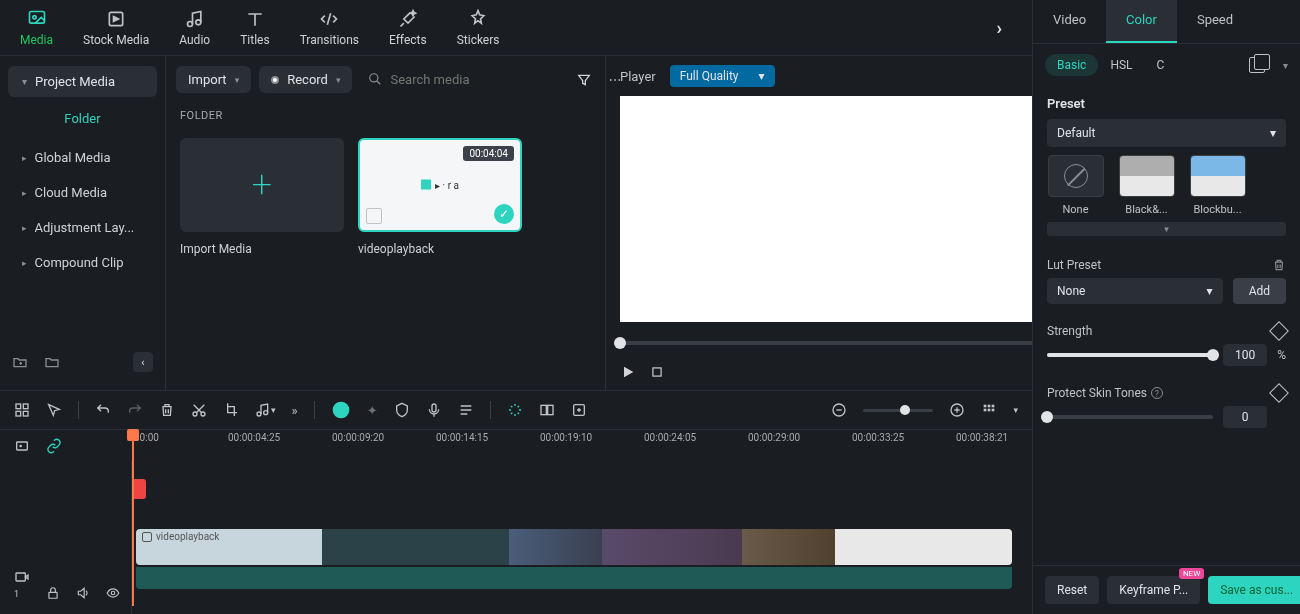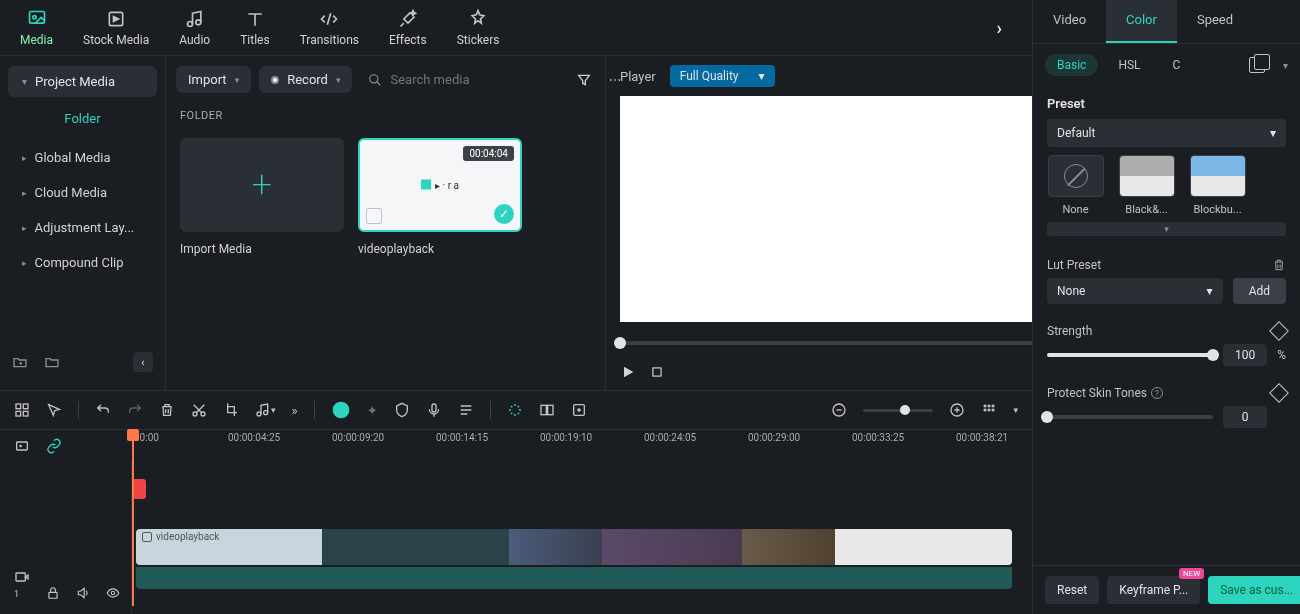--- a/index.html
+++ b/index.html
@@ -2,21 +2,21 @@
 <html><head>
 <meta charset="utf-8">
 <style>
 * { margin: 0; padding: 0; box-sizing: border-box; font-family: -apple-system, BlinkMacSystemFont, "Segoe UI", Roboto, sans-serif; }
 body { background: #1a1d21; color: #e1e3e6; width: 1300px; height: 614px; overflow: hidden; font-size: 13px; }
 .app { display: flex; flex-direction: column; height: 100%; }
 
 
 .top-nav { display: flex; align-items: center; padding: 8px 20px; gap: 30px; border-bottom: 1px solid #2a2e35; height: 56px; }
 .top-nav .nav-item { display: flex; flex-direction: column; align-items: center; gap: 4px; cursor: pointer; color: #d0d2d5; }
-.top-nav .nav-item.active { color: #86efac; }
+.top-nav .nav-item.active { color: #22c55e; }
 .top-nav .nav-item .ico { width: 20px; height: 20px; display: flex; align-items: center; justify-content: center; }
 .top-nav .nav-item.active .ico svg { stroke: #2dd4bf; }
 .top-nav .nav-label { font-size: 12px; }
 .top-nav .more { margin-left: auto; font-size: 18px; font-weight: bold; cursor: pointer; padding: 0 10px; }
 
 
 .main-row { display: flex; height: 334px; }
 .left-col { width: 166px; padding: 10px 8px; display: flex; flex-direction: column; border-right: 1px solid #2a2e35; }
 .chip { background: #2a2e35; border-radius: 6px; padding: 8px 14px; font-size: 13px; cursor: pointer; display: flex; align-items: center; gap: 8px; }
 .chip .caret { font-size: 10px; color: #8a8d92; }
@@ -26,21 +26,21 @@
 .left-col .bottom-row { margin-top: auto; display: flex; align-items: center; gap: 16px; padding: 8px 4px; }
 .left-col .bottom-row .miniico { width: 16px; height: 16px; color: #8a8d92; cursor: pointer; }
 .left-col .bottom-row .collapse { margin-left: auto; background: #2a2e35; width: 20px; height: 20px; border-radius: 4px; display: flex; align-items: center; justify-content: center; font-size: 11px; cursor: pointer; }
 
 
 .media-panel { width: 440px; display: flex; flex-direction: column; border-right: 1px solid #2a2e35; }
 .media-toolbar { display: flex; align-items: center; gap: 8px; padding: 10px 10px; }
 .btn { background: #2a2e35; border-radius: 6px; padding: 6px 12px; font-size: 13px; cursor: pointer; display: flex; align-items: center; gap: 8px; color: #e1e3e6; border: none; }
 .btn .caret { font-size: 9px; color: #8a8d92; }
 .rec-dot { width: 8px; height: 8px; background: #fff; border-radius: 50%; border: 2px solid #8a8d92; }
-.search-wrap { flex: 1; display: flex; align-items: flex-end; gap: 8px; padding: 0 8px; }
+.search-wrap { flex: 1; display: flex; align-items: flex-start; gap: 8px; padding: 0 8px; }
 .search-wrap input { background: transparent; border: none; color: #8a8d92; font-size: 13px; outline: none; flex: 1; }
 .search-ico { color: #8a8d92; }
 .filter-ico, .more-ico { color: #d0d2d5; cursor: pointer; padding: 0 4px; }
 .folder-hdr { padding: 6px 14px; font-size: 11px; letter-spacing: 0.5px; color: #a8aaae; }
 .media-grid { display: flex; gap: 14px; padding: 10px 14px; }
 .media-card { width: 164px; display: flex; flex-direction: column; gap: 4px; }
 .media-thumb { width: 164px; height: 94px; background: #2a2e35; border-radius: 6px; position: relative; display: flex; align-items: center; justify-content: center; cursor: pointer; }
 .media-thumb.white { background: #f5f6f7; border: 2px solid #2dd4bf; }
 .plus-sign { color: #2dd4bf; font-size: 36px; font-weight: 200; }
 .dur-badge { position: absolute; top: 6px; right: 6px; background: rgba(40,44,52,0.9); color: #fff; font-size: 10px; padding: 2px 6px; border-radius: 3px; }
@@ -65,21 +65,21 @@
 .time-end { font-size: 12px; font-family: monospace; color: #c0c2c5; }
 .player-controls { display: flex; align-items: center; gap: 14px; padding: 4px 14px 10px; }
 .player-controls .pc { cursor: pointer; color: #d0d2d5; display: flex; align-items: center; justify-content: center; }
 .player-controls .gap { flex: 1; }
 
 
 .right-panel { width: 268px; border-left: 1px solid #2a2e35; display: flex; flex-direction: column; height: 614px; position: absolute; right:0; top:0; background:#1a1d21; }
 .right-tabs { display: flex; border-bottom: 1px solid #2a2e35; height: 44px; }
 .right-tabs .rtab { padding: 12px 20px; font-size: 13px; cursor: pointer; color: #c0c2c5; }
 .right-tabs .rtab.active { background: #2a2e35; color: #2dd4bf; border-bottom: 2px solid #2dd4bf; }
-.sub-tabs { display: flex; align-items: center; gap: 8px; padding: 10px 12px; }
+.sub-tabs { display: flex; align-items: center; gap: 0; padding: 10px 12px; }
 .sub-tabs .stab { padding: 4px 12px; border-radius: 12px; font-size: 12px; cursor: pointer; color: #c0c2c5; }
 .sub-tabs .stab.active { background: #2dd4bf22; color: #2dd4bf; }
 .sub-tabs .end { margin-left: auto; display: flex; align-items: center; gap: 6px; }
 .sub-tabs .sq-ico { width: 16px; height: 16px; border: 1.5px solid #c0c2c5; border-radius: 2px; cursor:pointer; }
 .sec-hdr { padding: 10px 14px 8px; font-size: 13px; font-weight: 600; color: #e1e3e6; }
 .dropdown { margin: 0 14px 8px; background: #2a2e35; border-radius: 4px; padding: 7px 10px; font-size: 12px; display: flex; justify-content: space-between; cursor: pointer; }
 .preset-grid { display: flex; gap: 14px; padding: 0 14px 6px; }
 .preset-card { width: 57px; display: flex; flex-direction: column; align-items: center; gap: 6px; cursor: pointer; }
 .preset-thumb { width: 56px; height: 42px; border-radius: 4px; background: #2a2e35; display: flex; align-items: center; justify-content: center; border: 1px solid #3a3e46; }
 .preset-thumb.img { background: linear-gradient(180deg,#7bb8e8 50%,#e8e8e8 50%); }

